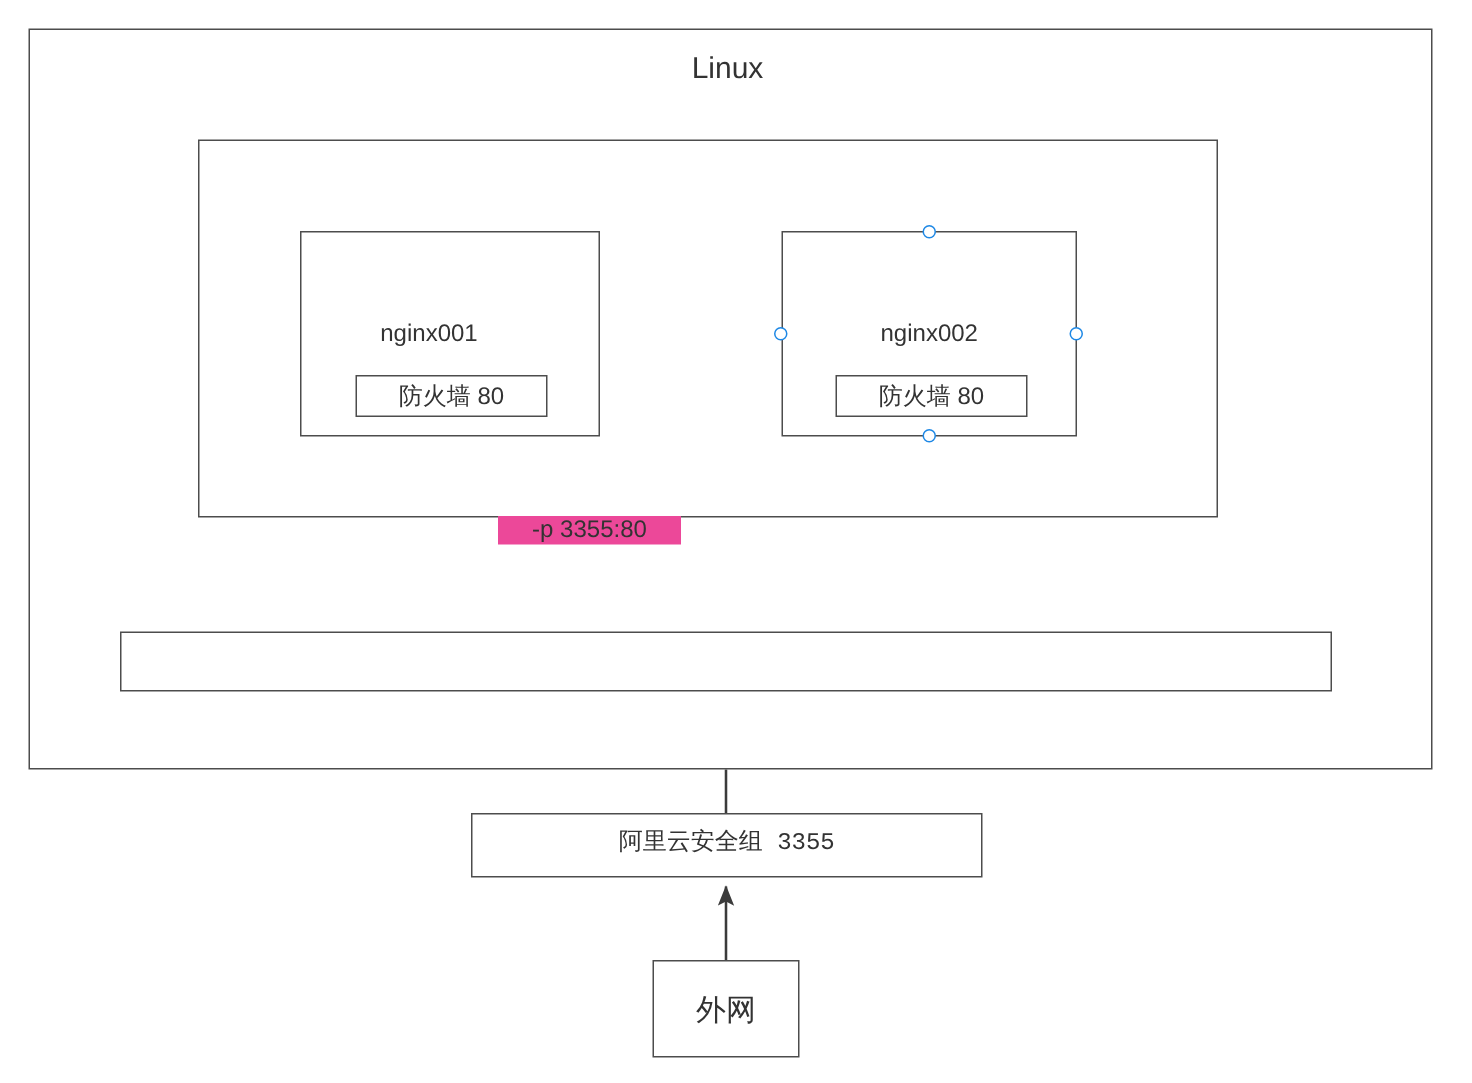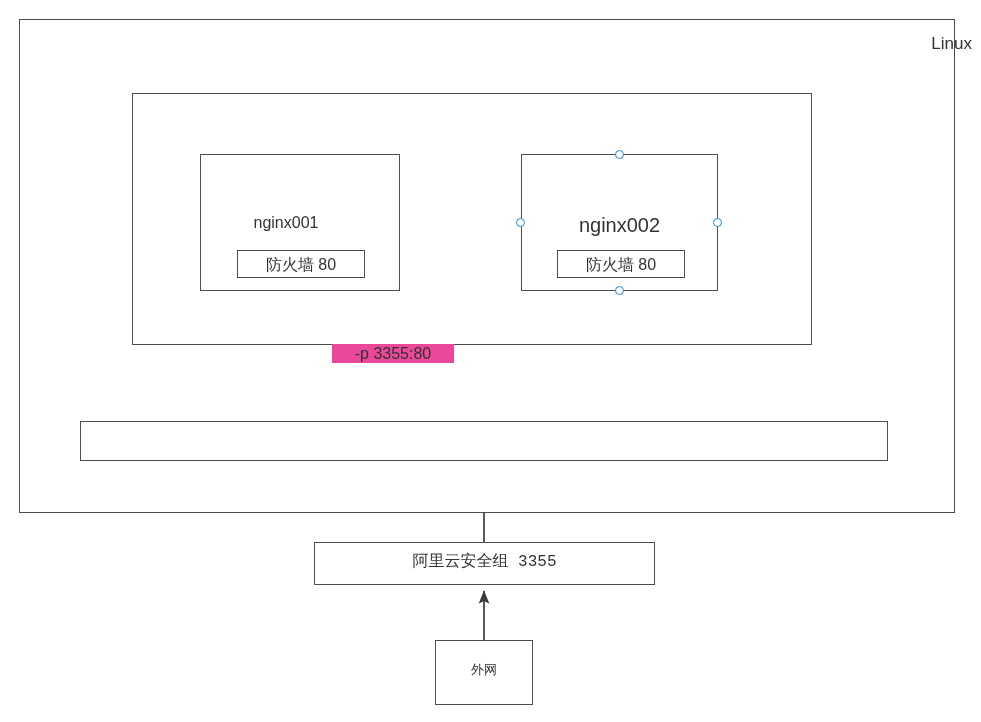--- a/index.html
+++ b/index.html
@@ -30,24 +30,23 @@
     white-space: nowrap;
     text-align: center;
     line-height: 1.2;
   }
   
   #linux-box {
     left: 19px; top: 19px;
     width: 936px; height: 494px;
   }
   #linux-title {
-    left: 36px; top: 34px;
+    left: 17px; top: 34px;
     width: 936px;
-    font-size: 17px;
-    text-align: right;
+    font-size: 20px;
   }
   
   #container-box {
     left: 132px; top: 93px;
     width: 680px; height: 252px;
   }
   
   #nginx001-box {
     left: 200px; top: 154px;
     width: 200px; height: 137px;
@@ -68,21 +67,21 @@
     font-size: 16px;
   }
   
   #nginx002-box {
     left: 521px; top: 154px;
     width: 197px; height: 137px;
   }
   #nginx002-title {
     left: 521px; top: 213px;
     width: 197px;
-    font-size: 20px;
+    font-size: 16px;
   }
   #nginx002-fw-box {
     left: 557px; top: 250px;
     width: 128px; height: 28px;
   }
   #nginx002-fw-label {
     left: 557px; top: 255px;
     width: 128px;
     font-size: 16px;
   }
@@ -122,21 +121,21 @@
     font-family: Liberation Mono, monospace;
   }
   
   #wan-box {
     left: 435px; top: 640px;
     width: 98px; height: 65px;
   }
   #wan-label {
     left: 435px; top: 662px;
     width: 98px;
-    font-size: 13px;
+    font-size: 20px;
   }
   
   #port-map-label {
     left: 332px; top: 344px;
     width: 118px;
     font-size: 16px;
     background: #ec4899;
     padding: 0 2px;
   }
   #edges {

